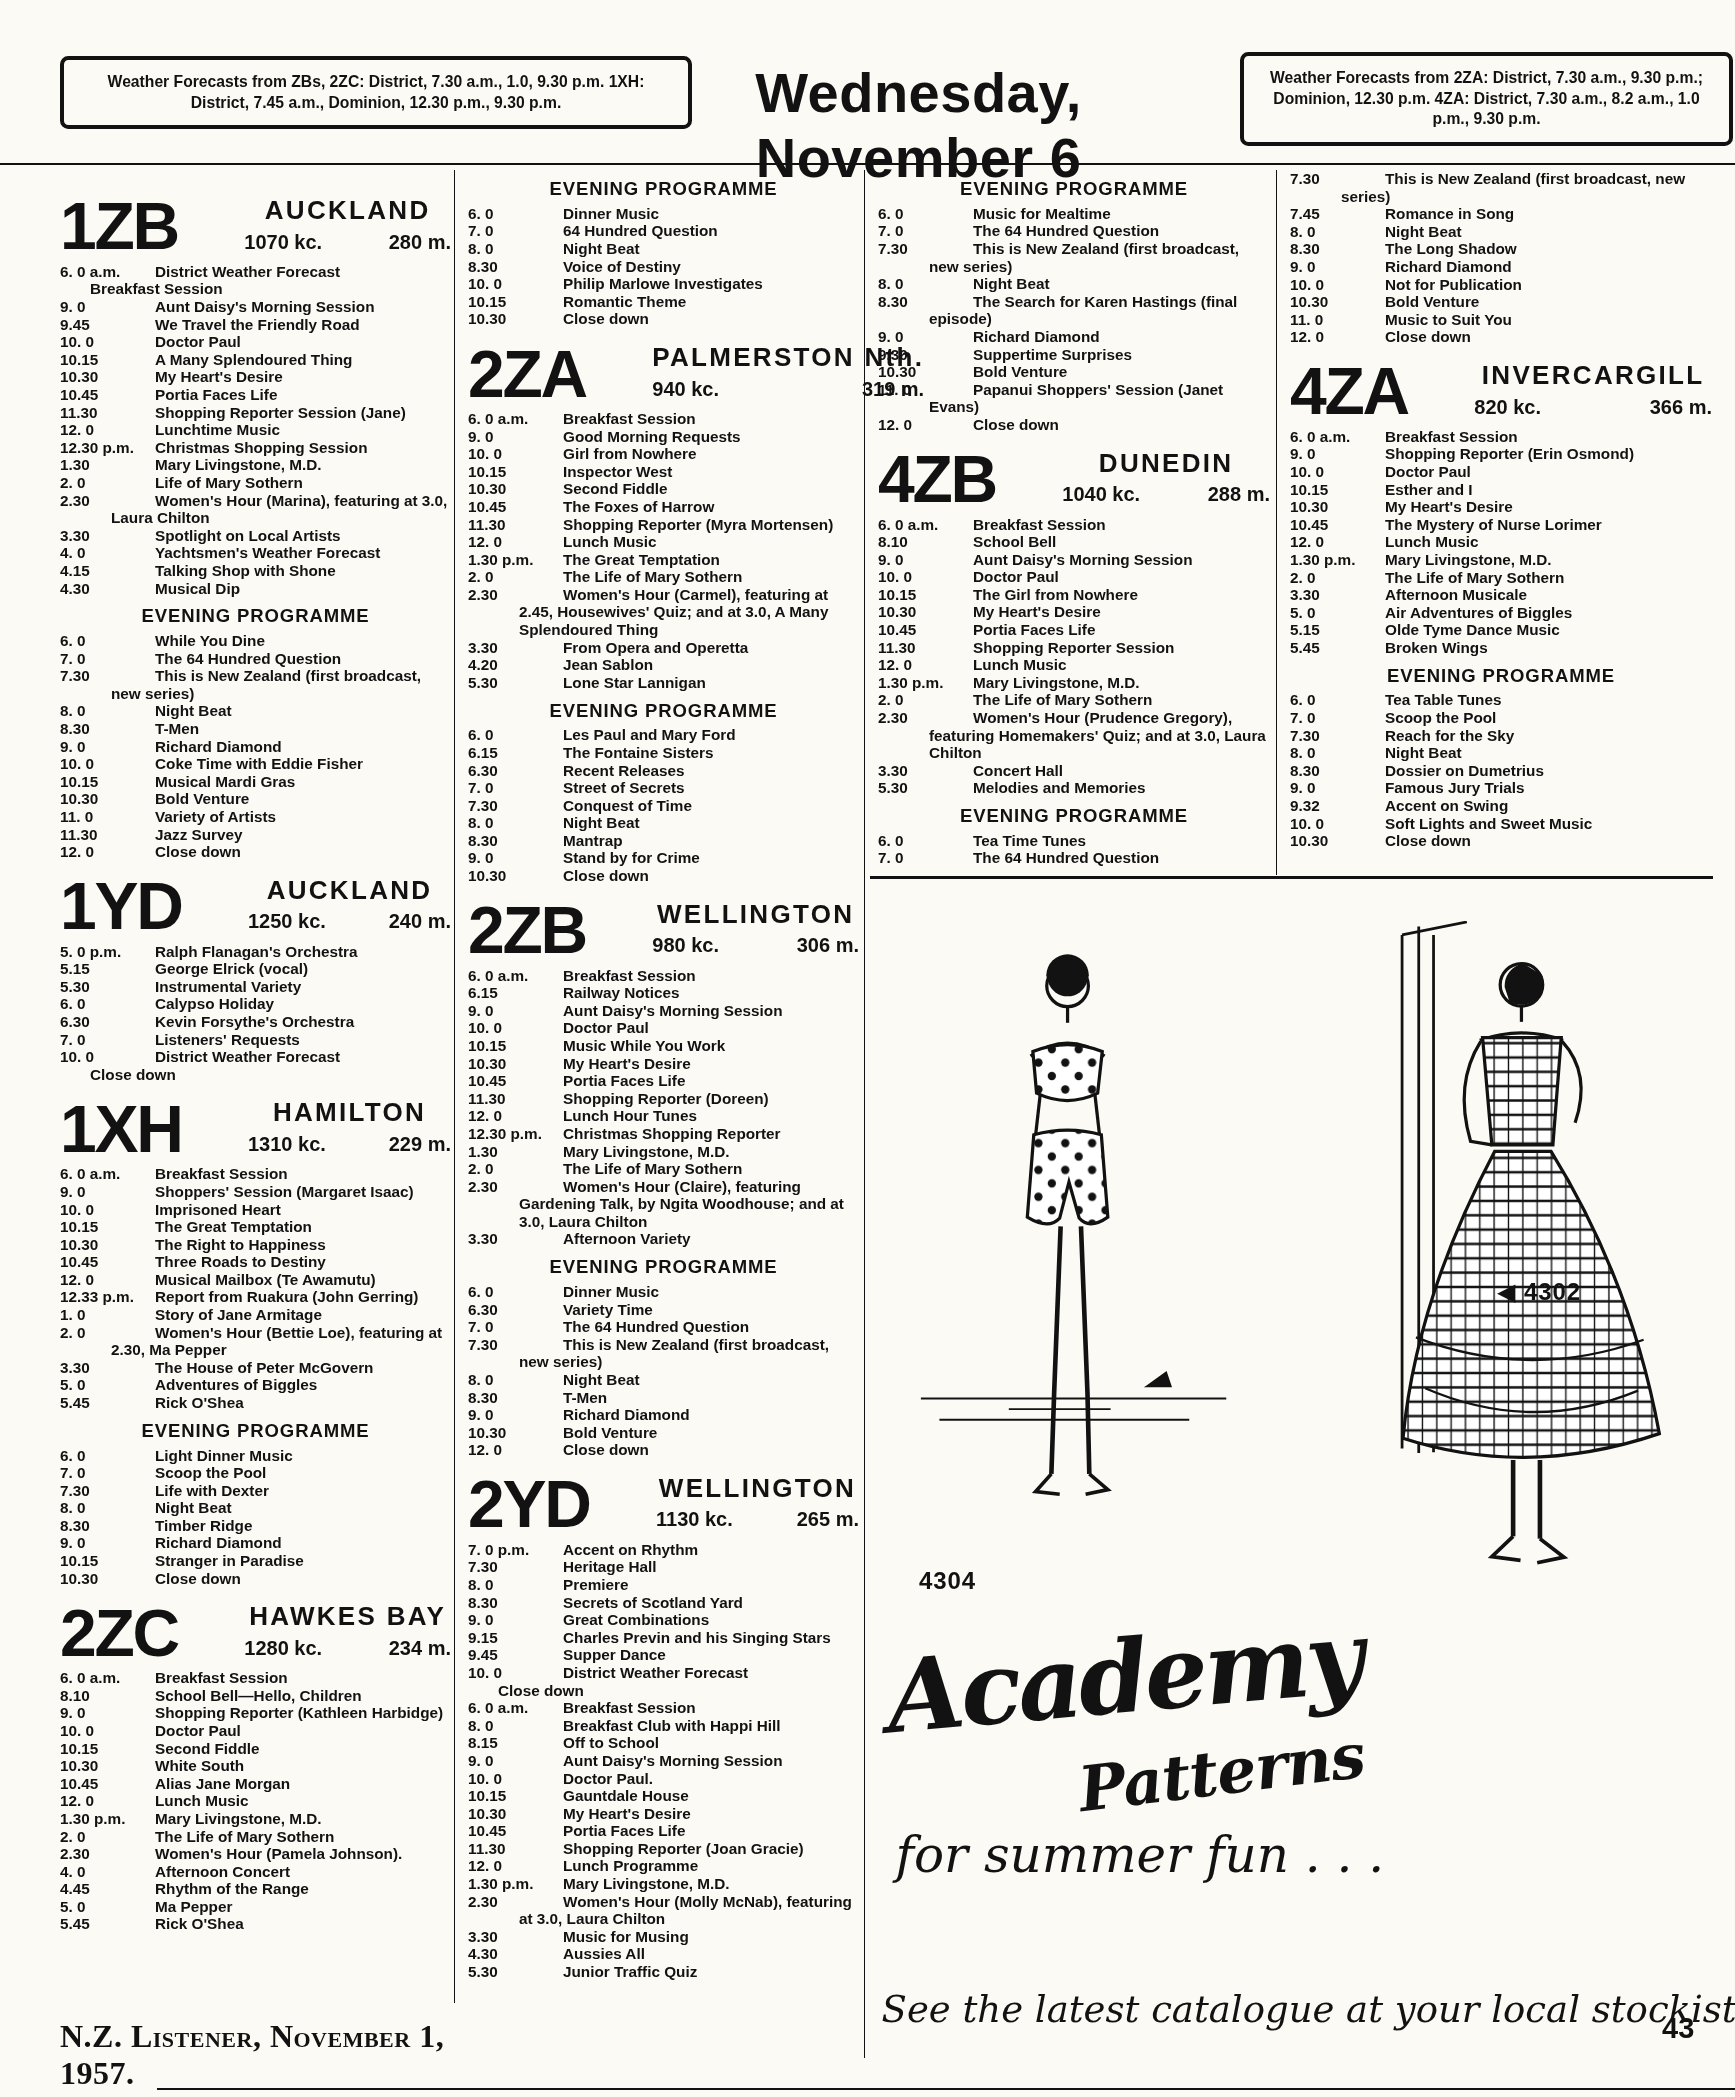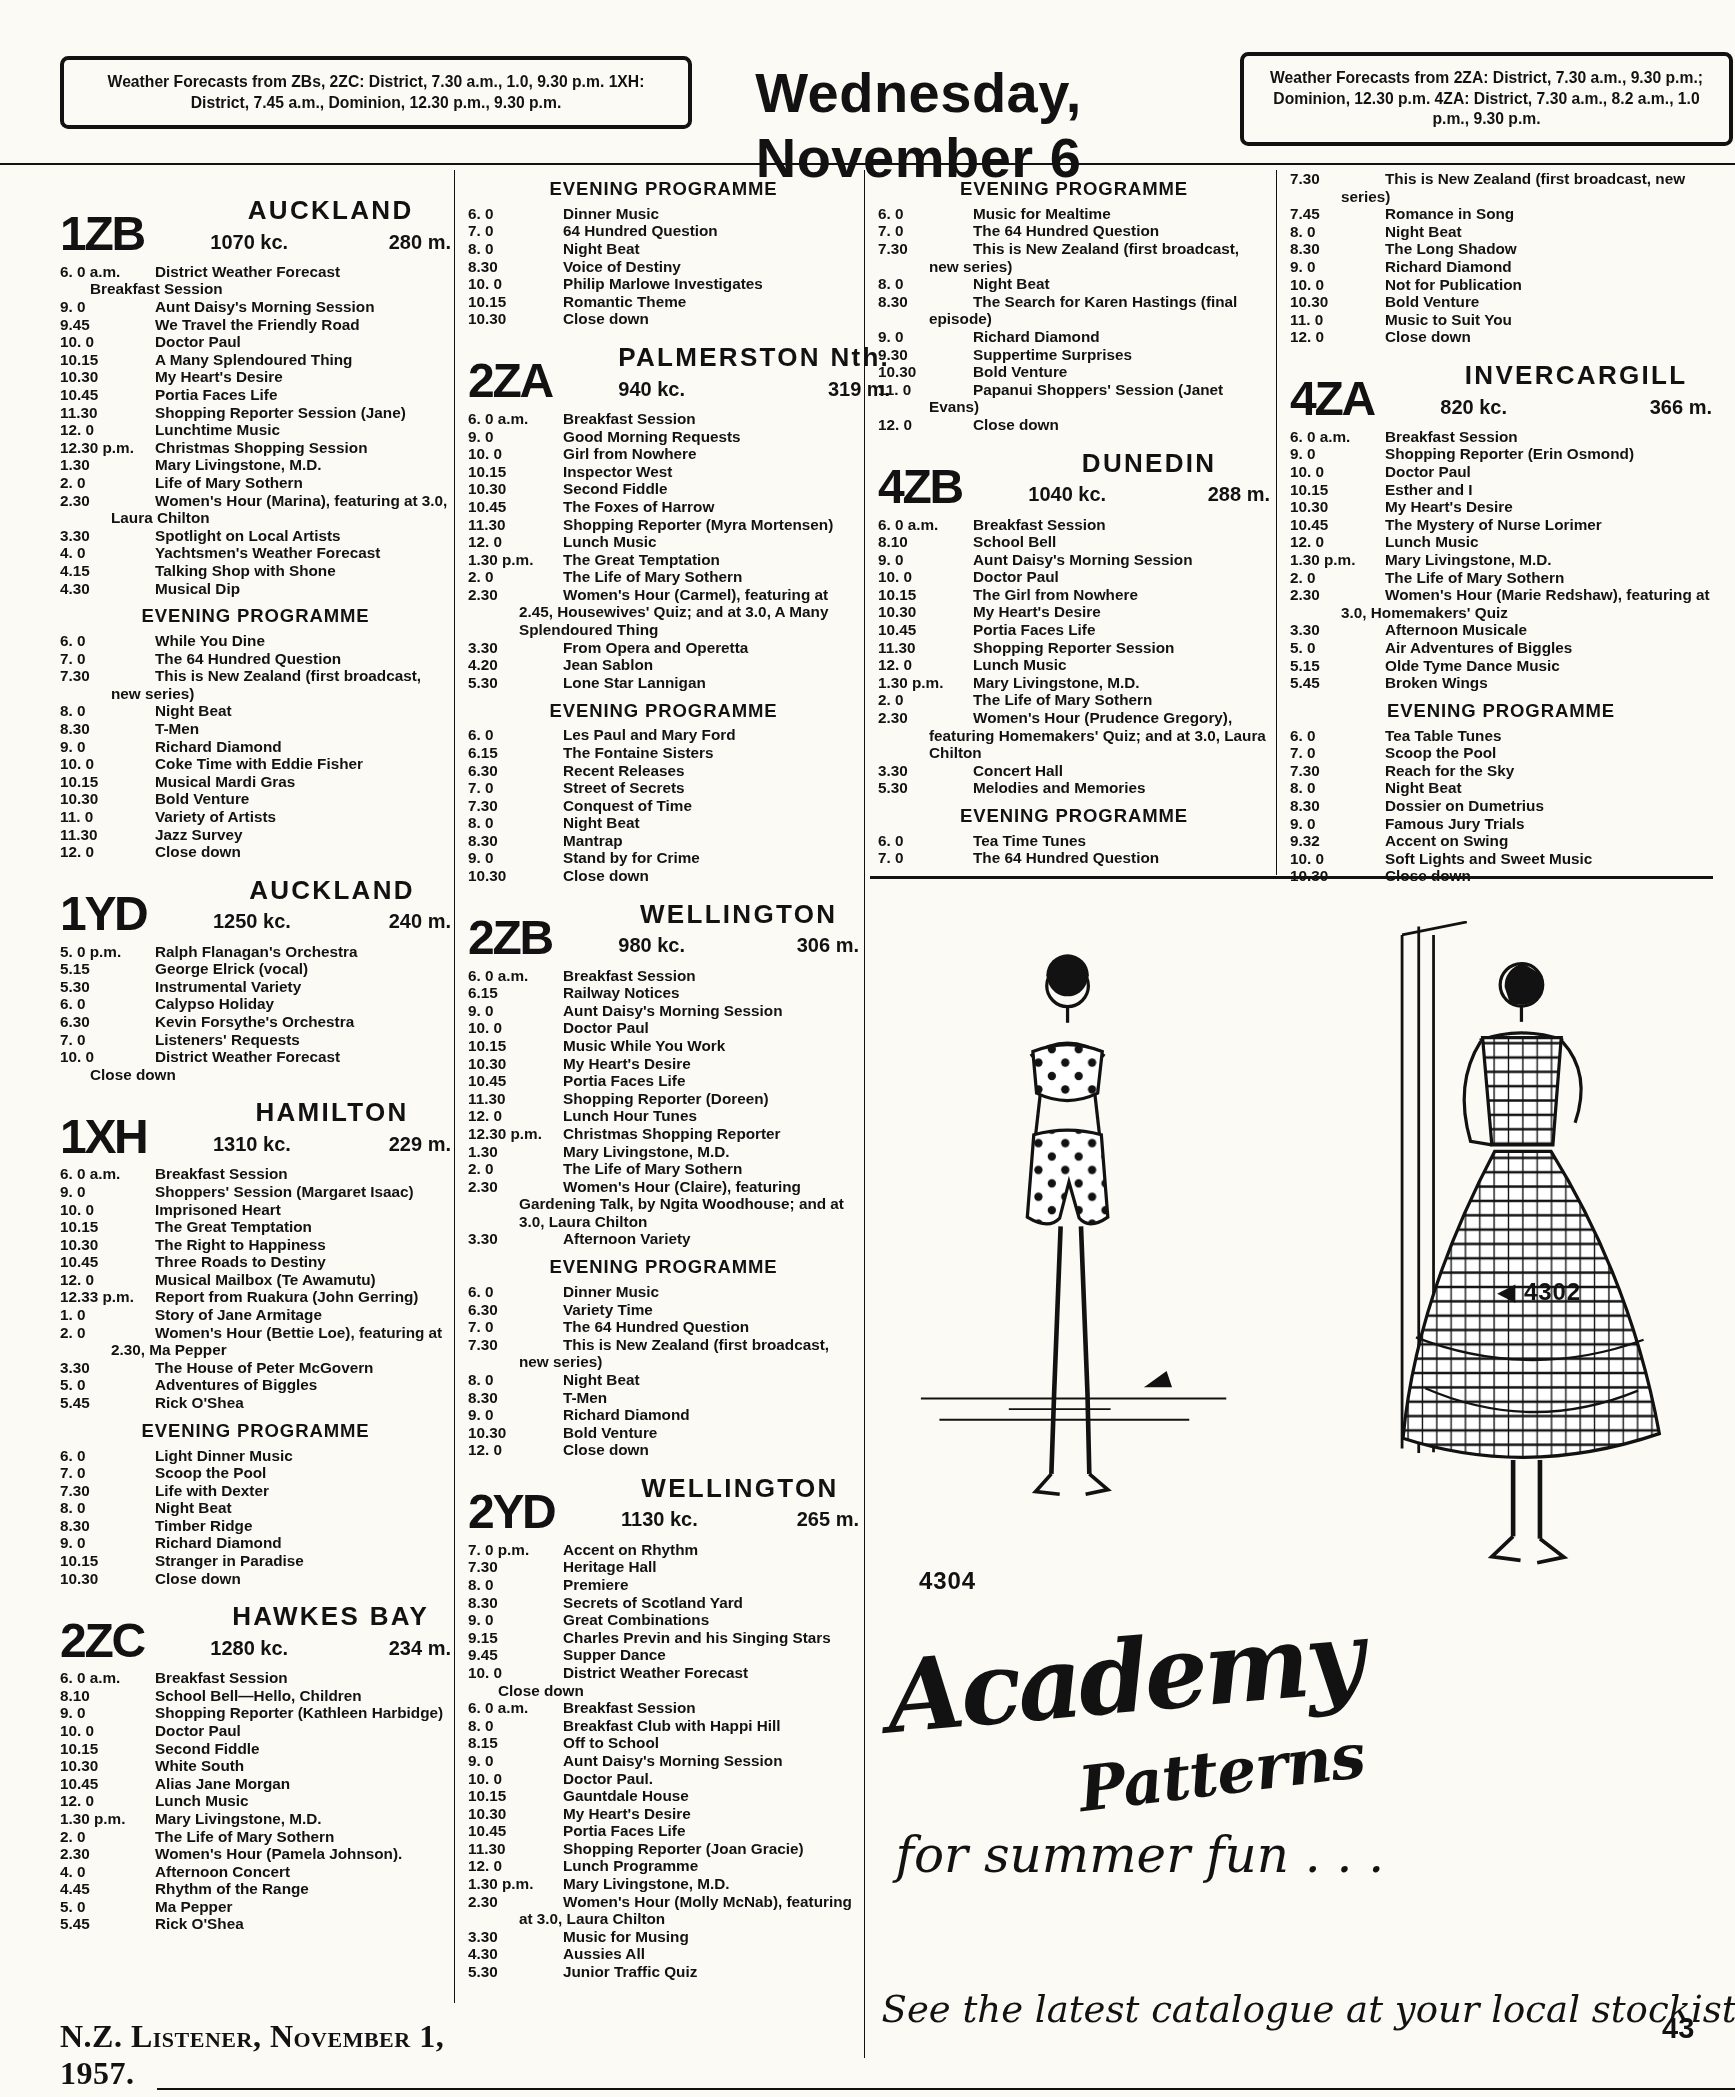--- a/index.html
+++ b/index.html
@@ -5,21 +5,21 @@
   html,body{margin:0;padding:0;background:#e8e6e0;}
   #page{position:relative;width:1735px;height:2097px;background:#fbfaf5;color:#121212;
         font-family:"Liberation Sans","DejaVu Sans",sans-serif;overflow:hidden;}
   .wbox{position:absolute;box-sizing:border-box;border:4.6px solid #121212;border-radius:8.3px;
         padding:12px 14px;font-weight:bold;font-size:15.7px;line-height:1.32;text-align:center;}
   #title{position:absolute;left:620px;top:60px;width:597px;text-align:center;
          font-size:56px;font-weight:bold;letter-spacing:0.5px;}
   .rule{position:absolute;background:#121212;}
   .col{position:absolute;}
   .sthead{display:flex;align-items:flex-end;gap:18.5px;margin:14px 0 9.3px 0;}
-  .call{font-size:48px;line-height:.82;font-weight:bold;letter-spacing:-2.3px;}
+  .call{font-size:66px;line-height:.82;font-weight:bold;letter-spacing:-2.3px;}
   .shr{flex:1;margin-left:48px;}
   .city{font-size:26px;font-weight:bold;text-align:center;letter-spacing:2.3px;white-space:nowrap;}
   .fm{display:flex;justify-content:space-between;font-size:20px;font-weight:bold;margin-top:4.6px;}
   .evh{text-align:center;font-weight:bold;font-size:18.5px;letter-spacing:0.9px;margin:8.3px 0 4.6px 0;}
   .it{font-weight:bold;font-size:15.3px;line-height:17.6px;padding-left:51px;text-indent:-51px;}
   .it .t{display:inline-block;min-width:95px;text-indent:0;}
   .it.cont{padding-left:30px;text-indent:0;}
   .ad{position:absolute;left:870px;top:921px;width:843px;height:1148px;}
   .ad-art{position:absolute;left:0;top:0;}
   .adlabel{position:absolute;font-size:24px;font-weight:bold;letter-spacing:0.9px;}
@@ -421,21 +421,20 @@
       </div>
       <div class="it"><span class="t">6. 0 a.m.</span><span class="x">Breakfast Session</span></div>
       <div class="it"><span class="t">9. 0</span><span class="x">Shopping Reporter (Erin Osmond)</span></div>
       <div class="it"><span class="t">10. 0</span><span class="x">Doctor Paul</span></div>
       <div class="it"><span class="t">10.15</span><span class="x">Esther and I</span></div>
       <div class="it"><span class="t">10.30</span><span class="x">My Heart's Desire</span></div>
       <div class="it"><span class="t">10.45</span><span class="x">The Mystery of Nurse Lorimer</span></div>
       <div class="it"><span class="t">12. 0</span><span class="x">Lunch Music</span></div>
       <div class="it"><span class="t">1.30 p.m.</span><span class="x">Mary Livingstone, M.D.</span></div>
       <div class="it"><span class="t">2. 0</span><span class="x">The Life of Mary Sothern</span></div>
-      <div class="it"><span class="t">2.30</span><span class="x">Women's Hour (Marie Redshaw), featuring at 3.0, Homemakers' Quiz</span></div>
       <div class="it"><span class="t">3.30</span><span class="x">Afternoon Musicale</span></div>
       <div class="it"><span class="t">5. 0</span><span class="x">Air Adventures of Biggles</span></div>
       <div class="it"><span class="t">5.15</span><span class="x">Olde Tyme Dance Music</span></div>
       <div class="it"><span class="t">5.45</span><span class="x">Broken Wings</span></div>
       <div class="evh">EVENING PROGRAMME</div>
       <div class="it"><span class="t">6. 0</span><span class="x">Tea Table Tunes</span></div>
       <div class="it"><span class="t">7. 0</span><span class="x">Scoop the Pool</span></div>
       <div class="it"><span class="t">7.30</span><span class="x">Reach for the Sky</span></div>
       <div class="it"><span class="t">8. 0</span><span class="x">Night Beat</span></div>
       <div class="it"><span class="t">8.30</span><span class="x">Dossier on Dumetrius</span></div>

